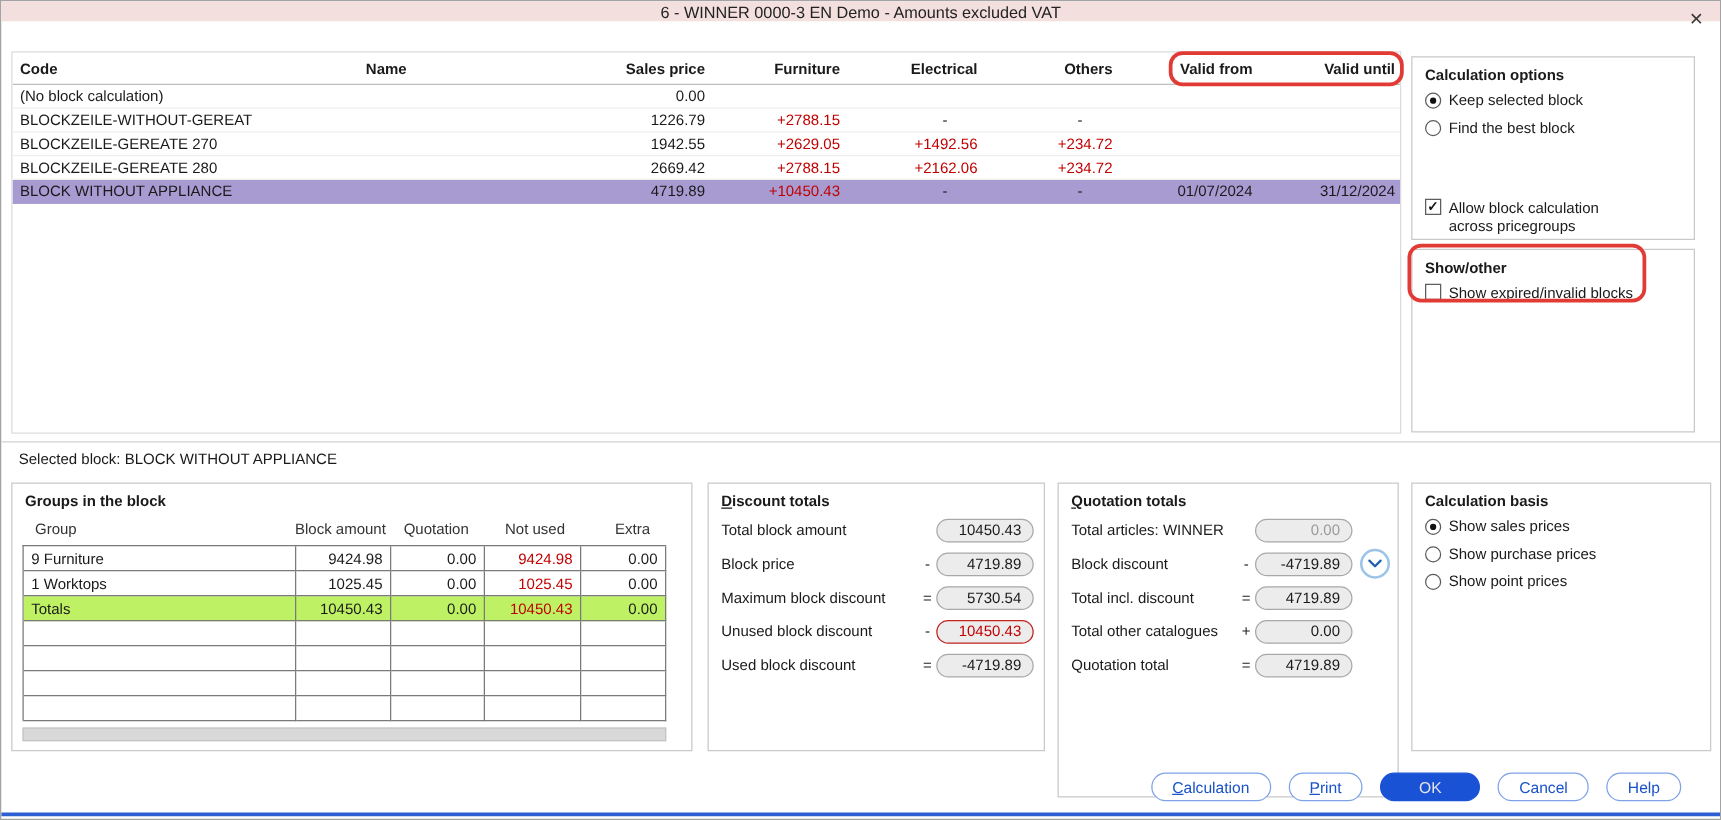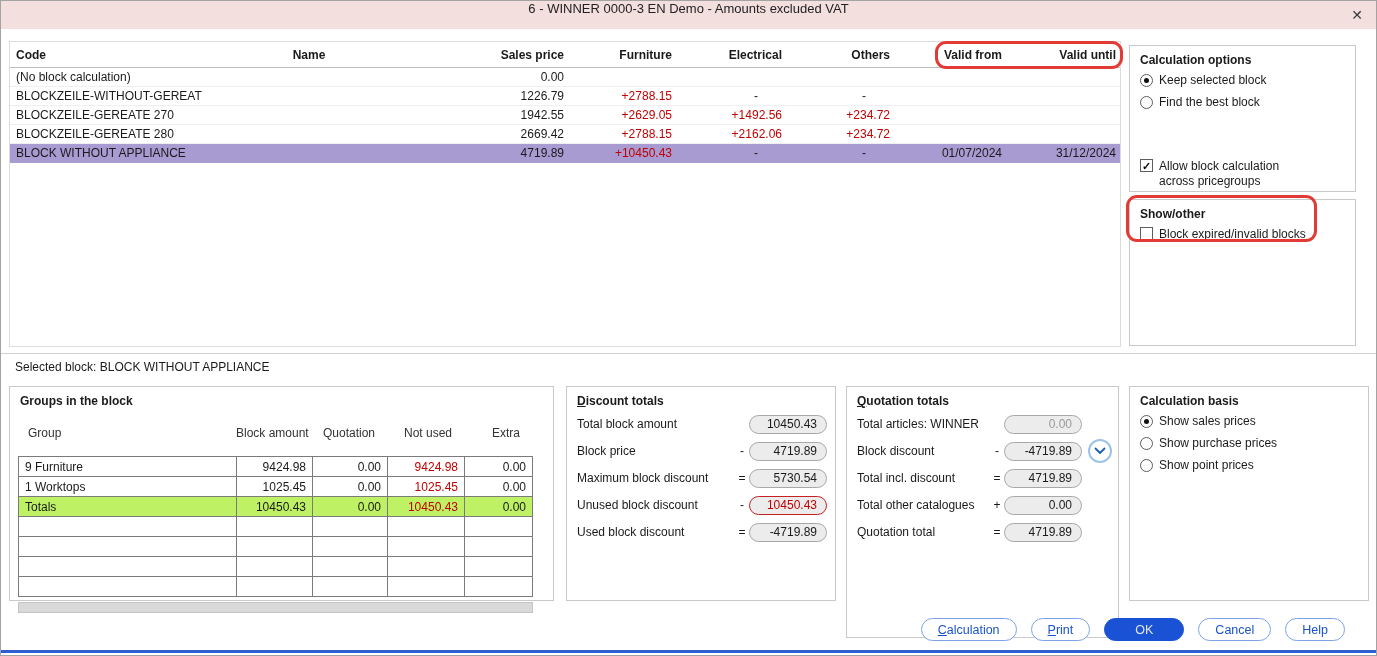--- a/index.html
+++ b/index.html
@@ -2,21 +2,21 @@
 <html><head>
 <meta charset="utf-8">
 <style>
   *{box-sizing:border-box;margin:0;padding:0}
   html,body{width:1377px;height:656px;overflow:hidden}
   body{font-family:"Liberation Sans",sans-serif;font-size:12px;color:#1a1a1a;background:#fff}
   u{text-decoration:underline}
   .dialog{position:relative;width:1377px;height:656px;border:1px solid #a3a3a3;background:#fff;overflow:hidden}
 
   
-  .titlebar{position:absolute;top:0;left:0;right:0;height:28px;background:#f4dfdf;display:flex;align-items:flex-start;justify-content:center}
+  .titlebar{position:absolute;top:0;left:0;right:0;height:16px;background:#f4dfdf;display:flex;align-items:center;justify-content:center}
   .title{font-size:13px;color:#222}
   .close{position:absolute;right:13px;top:0;height:28px;line-height:28px;font-size:14px;color:#3a3a3a;cursor:pointer}
 
   
   .blocktable{position:absolute;left:8px;top:40px;width:1112px;height:306px;border:1px solid #dcdcdc;background:#fff;overflow:hidden}
   .thead,.trow{display:grid;grid-template-columns:200px 1fr 160px 108px 110px 108px 112px 114px;align-items:center}
   .thead{height:26px;font-weight:bold;border-bottom:1px solid #bdbdbd}
   .tc{padding:0 2px;white-space:nowrap;overflow:hidden}
   .tc-code{padding-left:6px;text-align:left}
   .tc-name{text-align:center}
@@ -50,21 +50,21 @@
   .check{display:flex;gap:6px;padding:4px 10px;cursor:pointer;align-items:flex-start;line-height:15px}
   .cbox{width:13px;height:13px;border:1px solid #5d5d5d;background:#fff;flex:0 0 13px;font-size:11px;line-height:12px;text-align:center;color:#111;font-weight:bold}
   .allow{margin-top:42px}
   .allow .clabel{max-width:150px}
 
   
   .sepline{position:absolute;left:0;top:352px;width:1377px;border-top:1px solid #d2d2d2}
   .selblock{position:absolute;left:14px;top:359px;font-weight:normal}
 
   
-  .gt-head{display:grid;grid-template-columns:218px 76px 75px 77px 68px;height:18px;align-items:center;margin:14px 8px;color:#333}
+  .gt-head{display:grid;grid-template-columns:218px 76px 75px 77px 68px;height:18px;align-items:center;margin:4px 8px;color:#333}
   .gh{text-align:right;padding-right:12px;white-space:nowrap}
   .gh-group{text-align:left;padding-left:10px}
   .gt-body{margin:0 8px;width:515px;border-top:1px solid #7a7a7a;border-left:1px solid #7a7a7a}
   .gt-row{display:grid;grid-template-columns:218px 76px 75px 77px 68px;height:20px}
   .gt-row.totals{background:#bef264}
   .gt-cell{border-right:1px solid #7a7a7a;border-bottom:1px solid #7a7a7a;display:flex;align-items:center;padding:0 6px;white-space:nowrap;overflow:hidden}
   .gt-cell.num{justify-content:flex-end}
   .gt-scroll{height:11px;background:#d9d9d9;border:1px solid #c3c3c3;margin:5px 8px 0;width:515px;cursor:pointer}
 
   
@@ -177,21 +177,21 @@
     <label class="check allow">
       <span class="cbox">✓</span>
       <span class="clabel">Allow block calculation across pricegroups</span>
     </label>
   </div>
 
   <div class="gbox showhide">
     <div class="gtitle">Show/other</div>
     <label class="check">
       <span class="cbox"></span>
-      <span class="clabel">Block expired/invalid blocks</span>
+      <span class="clabel">Show expired/invalid blocks</span>
     </label>
   </div>
 
   <div class="sepline"></div>
   <div class="selblock">Selected block: BLOCK WITHOUT APPLIANCE</div>
 
   <div class="gbox groups">
     <div class="gtitle">Groups in the block</div>
     <div class="gt-head">
       <div class="gh gh-group">Group</div>

